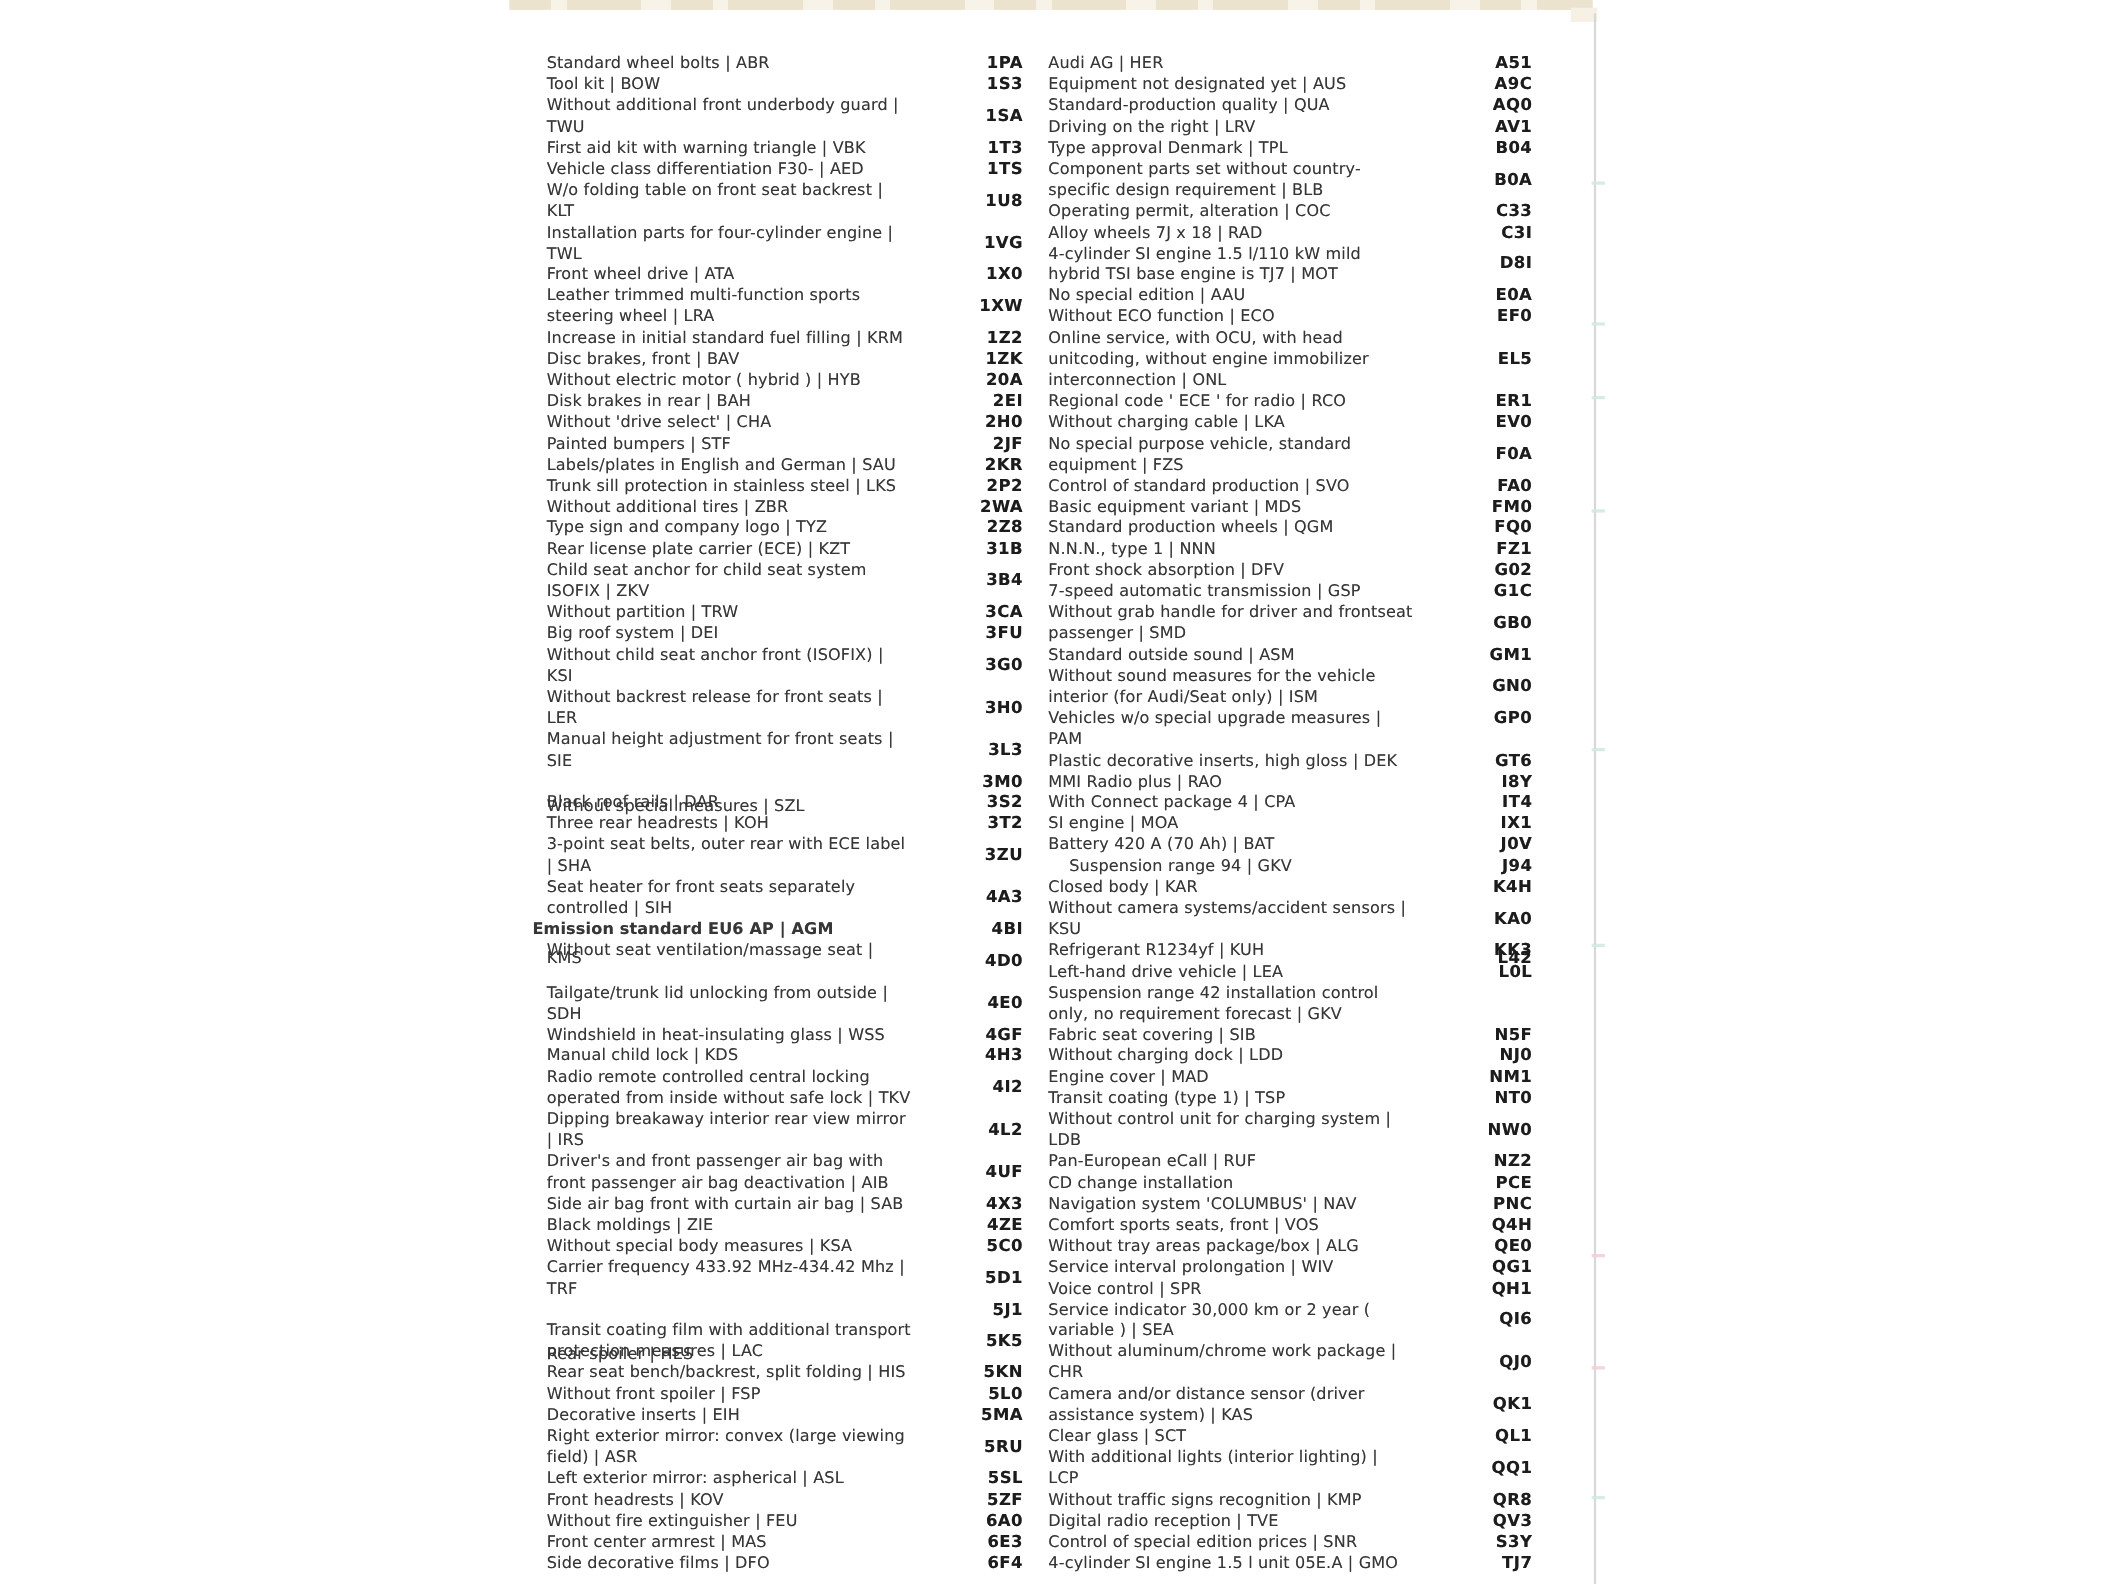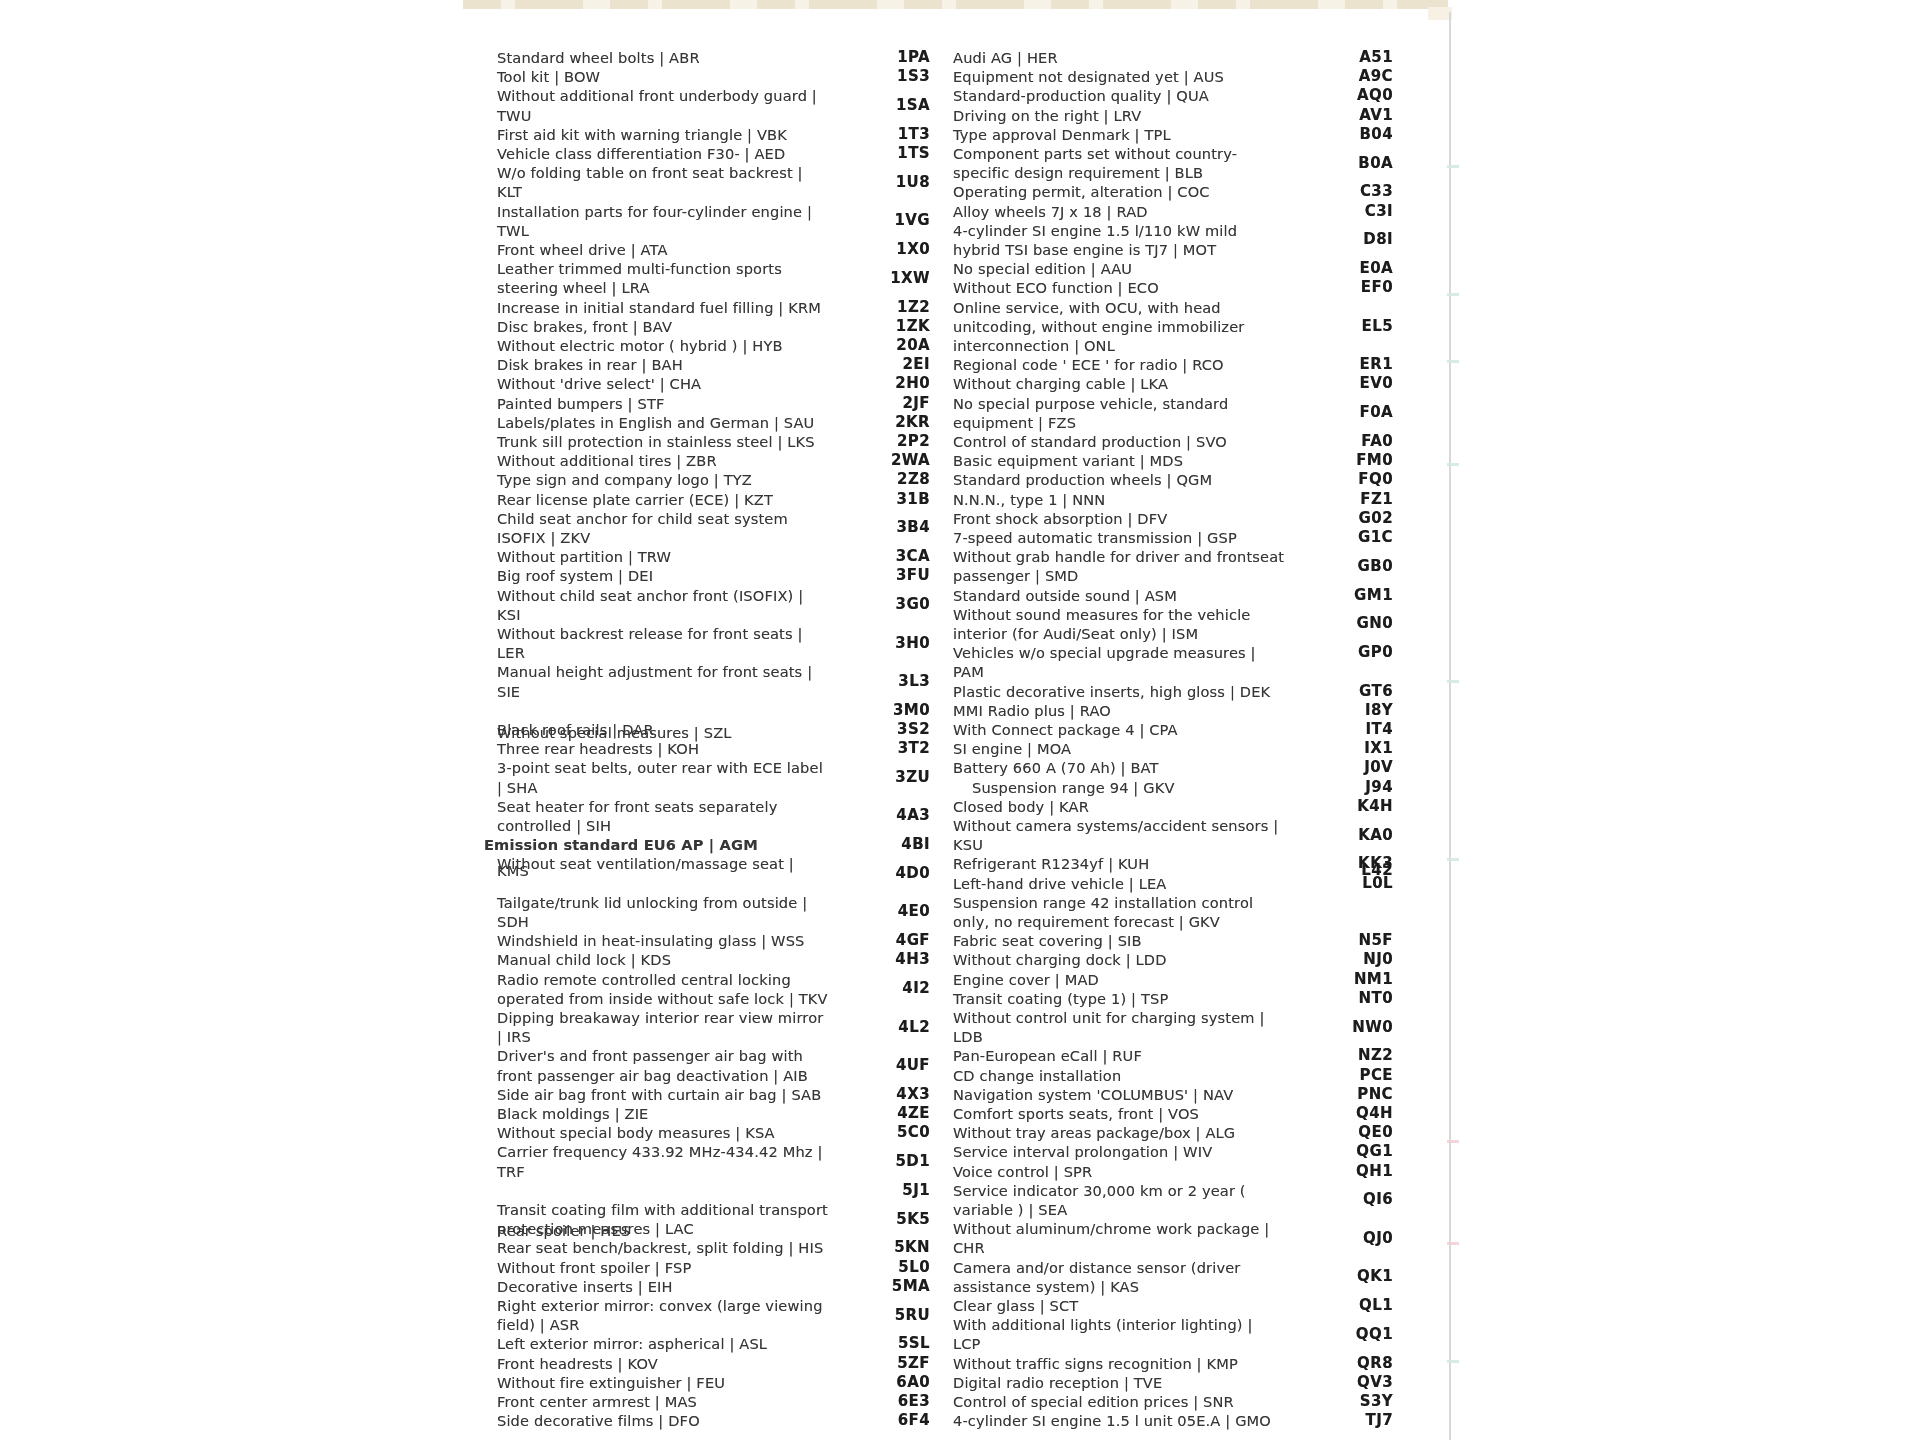--- a/index.html
+++ b/index.html
@@ -218,21 +218,21 @@
       <div class="txt-line" style="top: 566.4px; left: 953px;">passenger | SMD</div>
       <div class="txt-line" style="top: 585.6px; left: 953px;">Standard outside sound | ASM</div>
       <div class="txt-line" style="top: 604.8px; left: 953px;">Without sound measures for the vehicle</div>
       <div class="txt-line" style="top: 624px; left: 953px;">interior (for Audi/Seat only) | ISM</div>
       <div class="txt-line" style="top: 643.2px; left: 953px;">Vehicles w/o special upgrade measures |</div>
       <div class="txt-line" style="top: 662.4px; left: 953px;">PAM</div>
       <div class="txt-line" style="top: 681.6px; left: 953px;">Plastic decorative inserts, high gloss | DEK</div>
       <div class="txt-line" style="top: 700.8px; left: 953px;">MMI Radio plus | RAO</div>
       <div class="txt-line" style="top: 720px; left: 953px;">With Connect package 4 | CPA</div>
       <div class="txt-line" style="top: 739.2px; left: 953px;">SI engine | MOA</div>
-      <div class="txt-line" style="top: 758.4px; left: 953px;">Battery 660 A (70 Ah) | BAT</div>
+      <div class="txt-line" style="top: 758.4px; left: 953px;">Battery 420 A (70 Ah) | BAT</div>
       <div class="txt-line" style="top: 777.6px; left: 953px; margin-left: 19px;">Suspension range 94 | GKV</div>
       <div class="txt-line" style="top: 796.8px; left: 953px;">Closed body | KAR</div>
       <div class="txt-line" style="top: 816px; left: 953px;">Without camera systems/accident sensors |</div>
       <div class="txt-line" style="top: 835.2px; left: 953px;">KSU</div>
       <div class="txt-line" style="top: 854.4px; left: 953px;">Refrigerant R1234yf | KUH</div>
       <div class="txt-line" style="top: 873.6px; left: 953px;">Left-hand drive vehicle | LEA</div>
       <div class="txt-line" style="top: 892.8px; left: 953px;">Suspension range 42 installation control</div>
       <div class="txt-line" style="top: 912px; left: 953px;">only, no requirement forecast | GKV</div>
       <div class="txt-line" style="top: 931.2px; left: 953px;">Fabric seat covering | SIB</div>
       <div class="txt-line" style="top: 950.4px; left: 953px;">Without charging dock | LDD</div>

